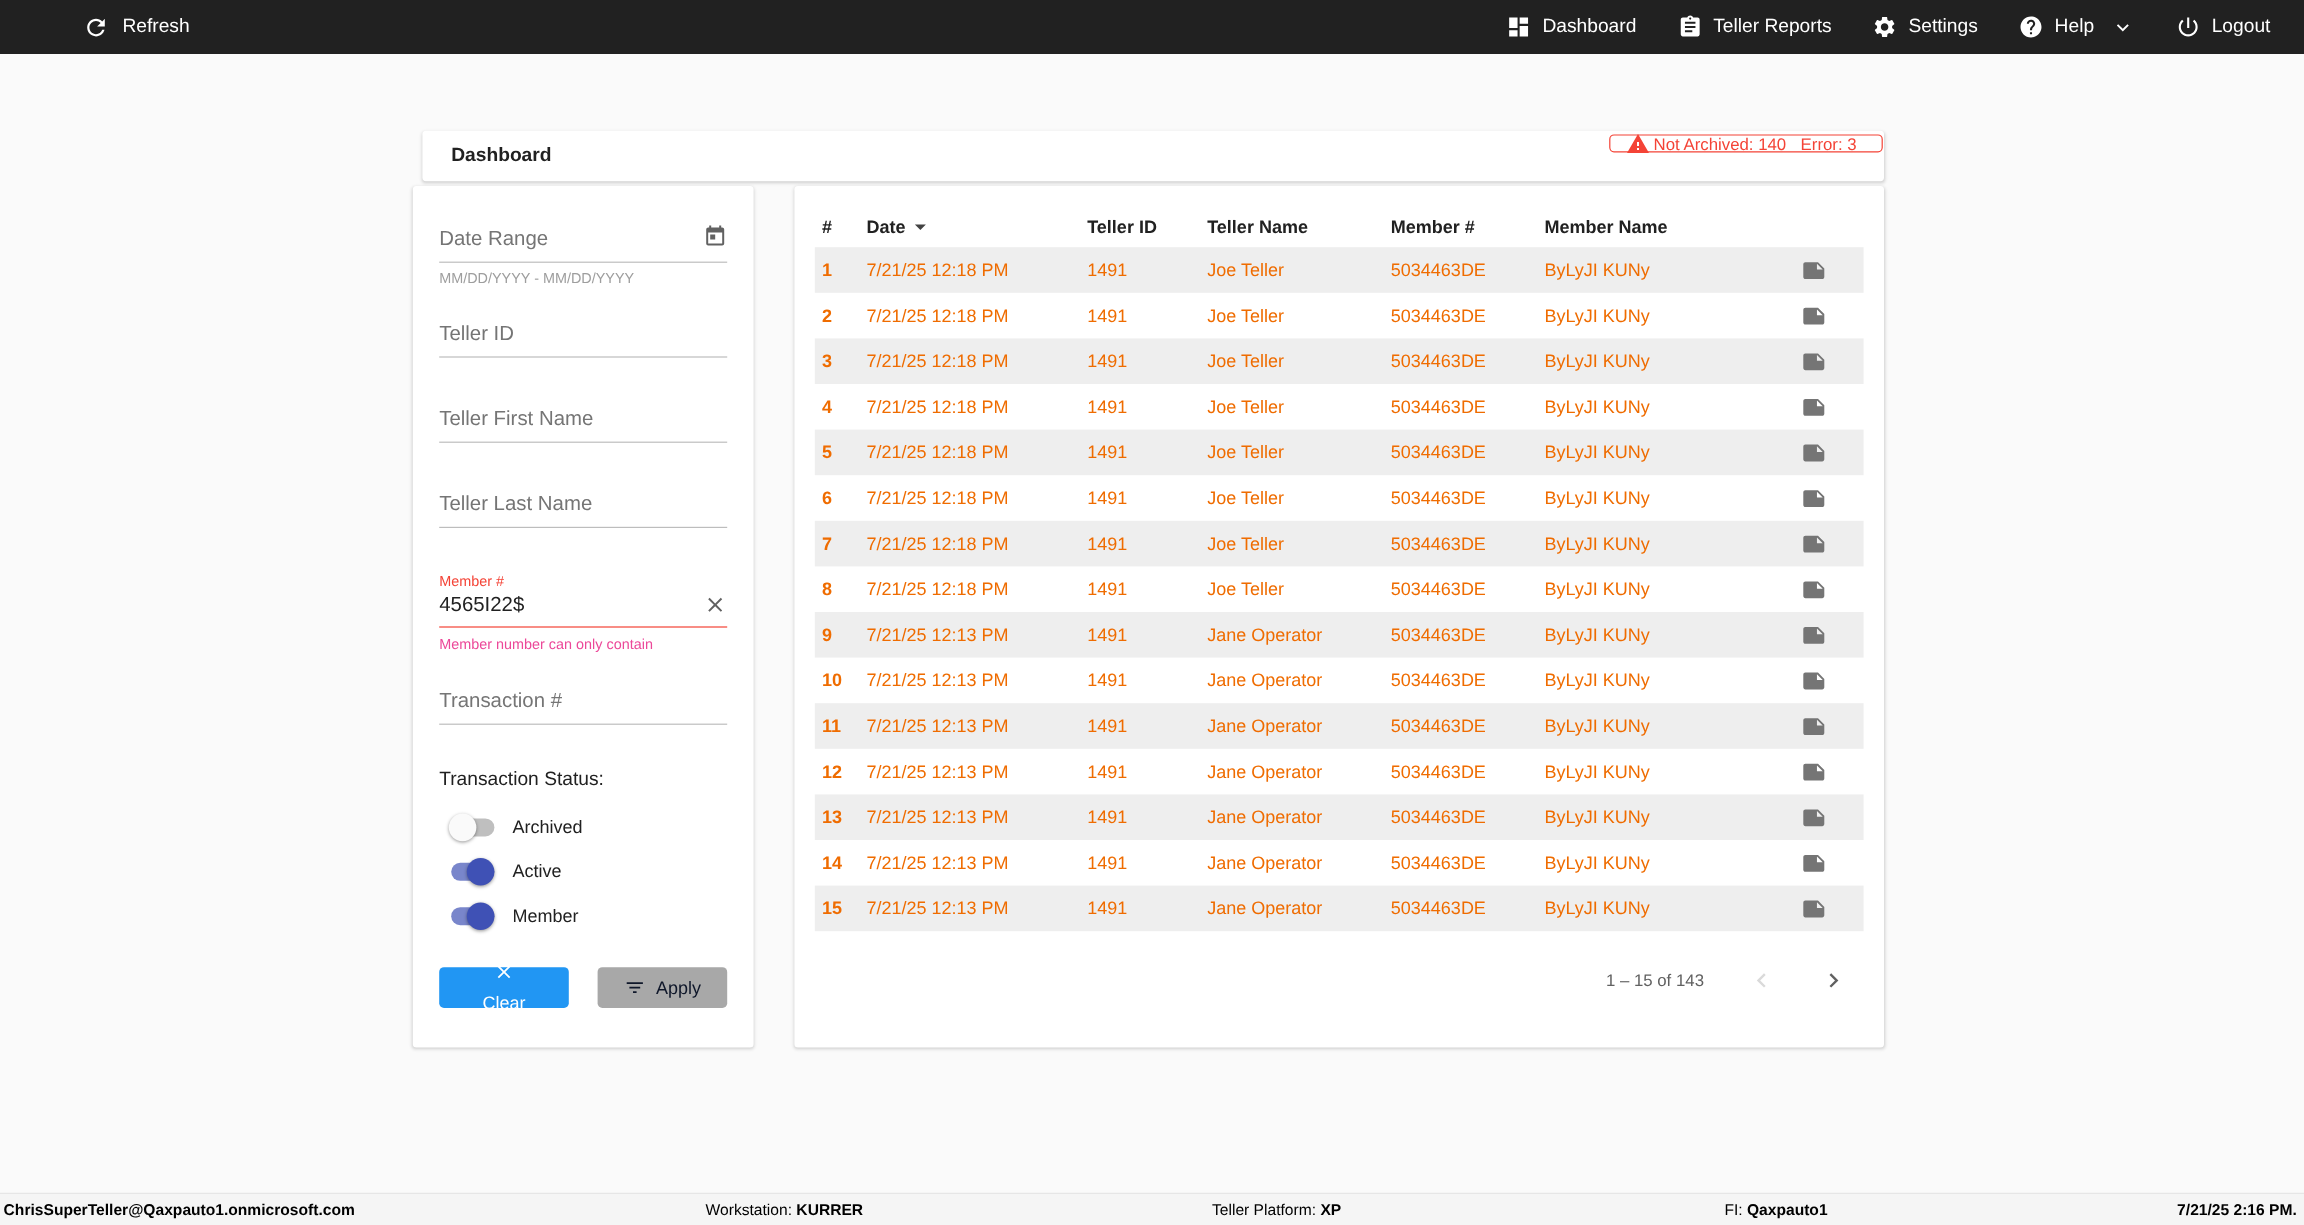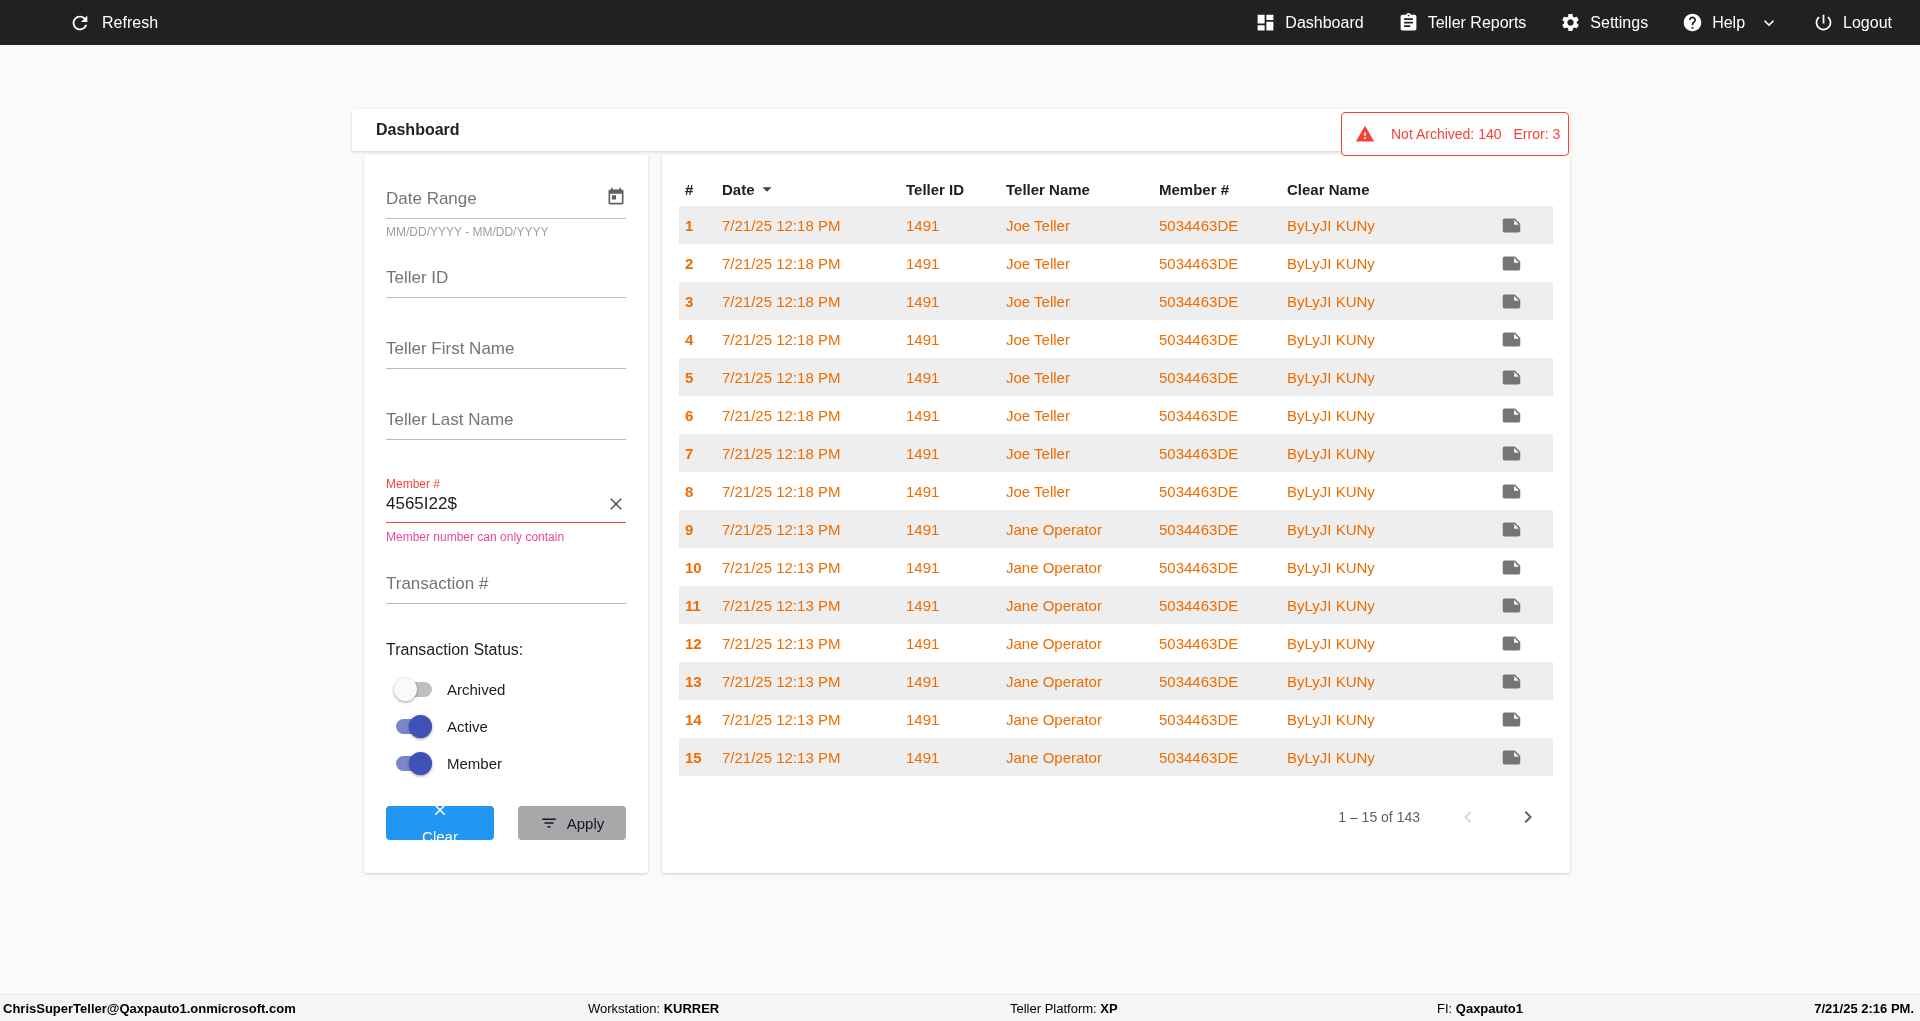--- a/index.html
+++ b/index.html
@@ -24,30 +24,30 @@
   .content { position:absolute; top:45px; left:0; right:0; bottom:27px; background:#fafafa; }
 
   .header-card {
     position:absolute; left:352px; top:64px; width:1218px; height:42px;
     background:#fff; border-radius:3px; box-shadow:0 1px 3px rgba(0,0,0,0.18);
     display:flex; align-items:center;
   }
   .page-title { margin-left:24px; font-size:16px; font-weight:700; color:#212121; }
 
   .alert-box {
-    position:absolute; left:1341px; top:67px; width:228px; height:44px; z-index:2;
+    position:absolute; left:1341px; top:67px; width:228px; height:15px; z-index:2;
     background:#fff; border:1px solid #f44336; border-radius:4px;
-    display:flex; align-items:center; gap:16px; padding:0 13px;
+    display:flex; align-items:center; gap:3px; padding:0 13px;
     color:#f44336; font-size:14px; white-space:nowrap;
   }
   .alert-texts { display:flex; gap:12px; }
 
   
   .filter-card {
-    position:absolute; left:364px; top:110px; width:284px; height:718px;
+    position:absolute; left:344px; top:110px; width:284px; height:718px;
     background:#fff; border-radius:3px; box-shadow:0 1px 3px rgba(0,0,0,0.18);
     padding:30px 22px 0;
   }
   .field { position:relative; margin-bottom:37px; }
   .field input {
     width:100%; border:none; outline:none; background:transparent;
     border-bottom:1px solid #bdbdbd; font-size:17px; font-family:inherit;
     color:#212121; padding:4px 0 9px;
   }
   .field input::placeholder { color:#757575; opacity:1; }
@@ -297,21 +297,21 @@
           <span>Date</span>
           <span class="sort-icon">
             <svg width="22" height="22" viewBox="0 0 24 24" fill="currentColor">
                 <path d="M7 10l5 5 5-5z"></path>
               </svg>
           </span>
         </div>
         <div class="hcell">Teller ID</div>
         <div class="hcell">Teller Name</div>
         <div class="hcell">Member #</div>
-        <div class="hcell">Clear Name</div>
+        <div class="hcell">Member Name</div>
         <div class="hcell"></div>
       </div>
       <div>
           <div class="trow striped">
             <div class="cell num">1</div>
             <div class="cell">7/21/25 12:18 PM</div>
             <div class="cell">1491</div>
             <div class="cell">Joe Teller</div>
             <div class="cell">5034463DE</div>
             <div class="cell">ByLyJI KUNy</div>

